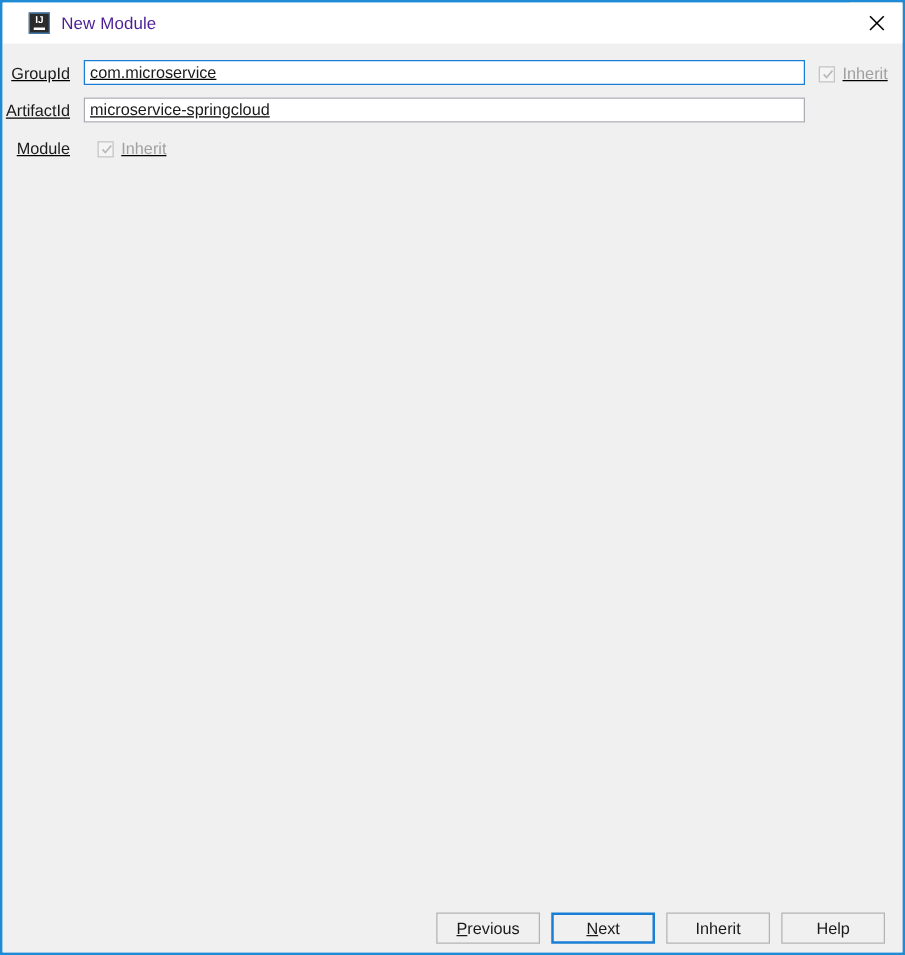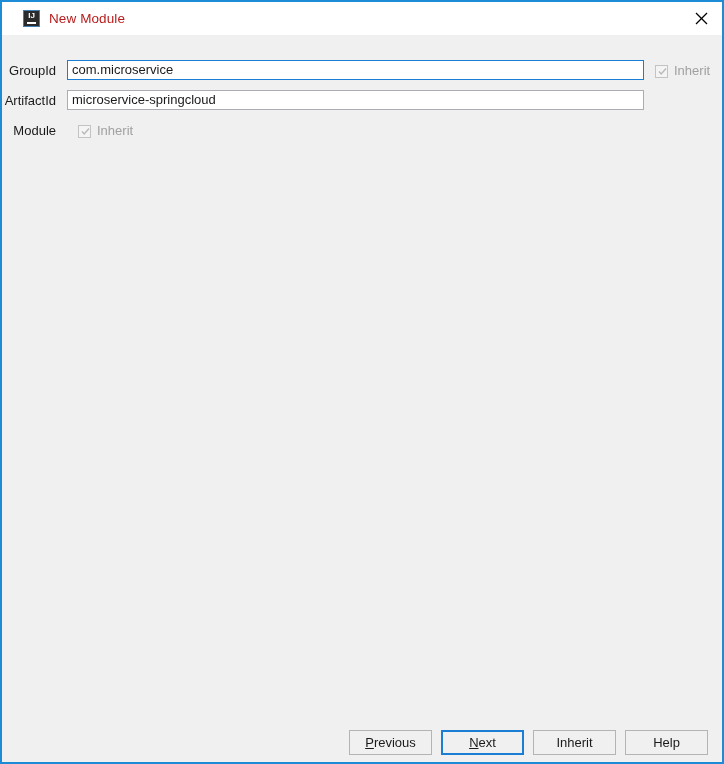--- a/index.html
+++ b/index.html
@@ -60,21 +60,21 @@
     position: absolute;
     left: 3px;
     right: 3px;
     bottom: 2px;
     height: 2px;
     background: #ffffff;
   }
   .title-text {
     margin-left: 9px;
     font-size: 13.5px;
-    color: #b91c1c;
+    color: #4c1d95;
     letter-spacing: 0.1px;
     text-align: center;
   }
   .close-button {
     position: absolute;
     right: 0px;
     top: 0px;
     width: 42px;
     height: 32px;
     display: flex;
@@ -86,21 +86,22 @@
   .close-button svg { display: block; }
 
   
   .content {
     position: relative;
     height: 727px;
     background: #f0f0f0;
   }
 
   .form {
-    padding-top: 20px;
+    padding-top: 8px;
+    text-decoration: underline;
   }
   .form-row {
     display: flex;
     align-items: center;
     height: 30px;
     padding: 0 0 0 0;
   }
   .form-label {
     width: 65px;
     text-align: right;

